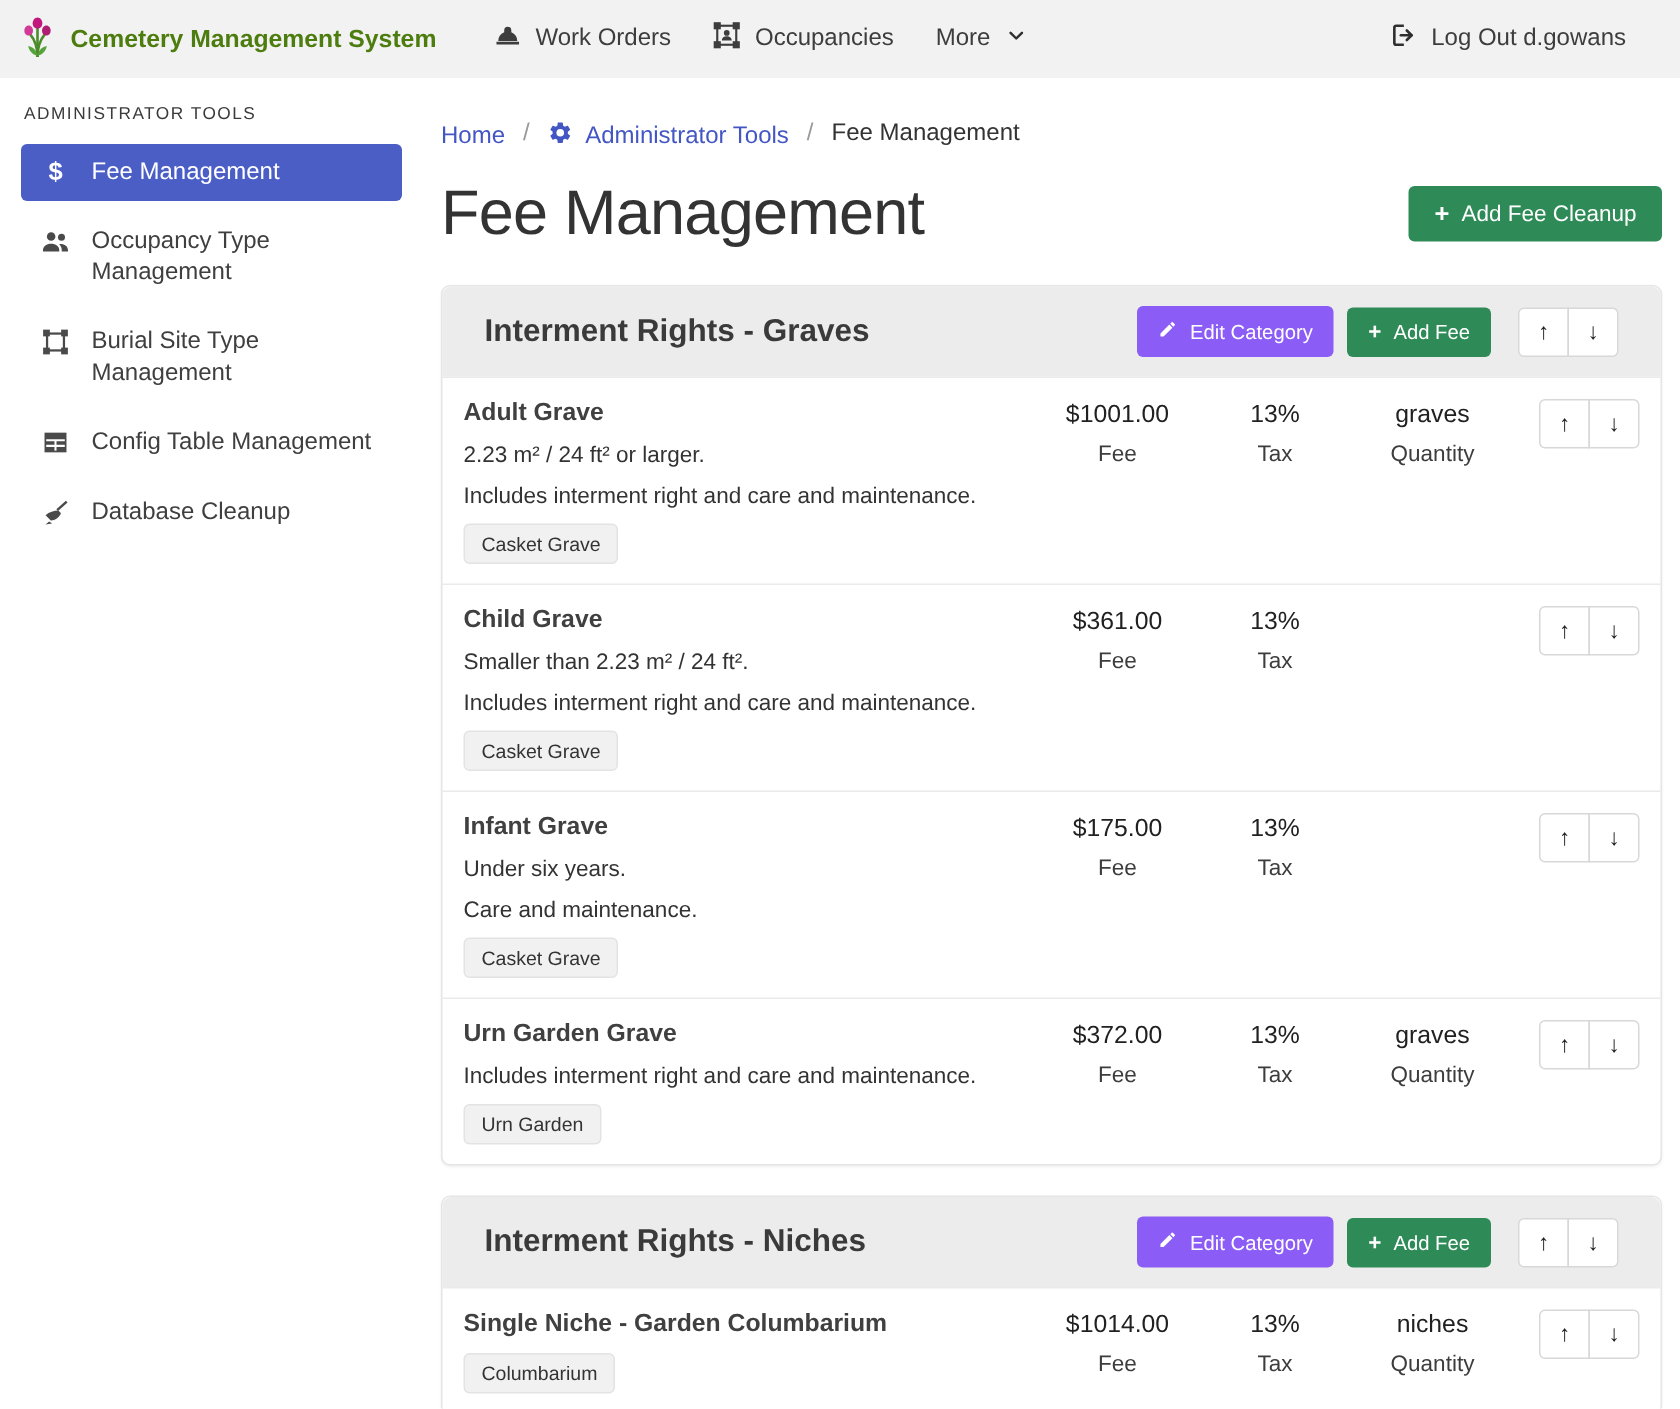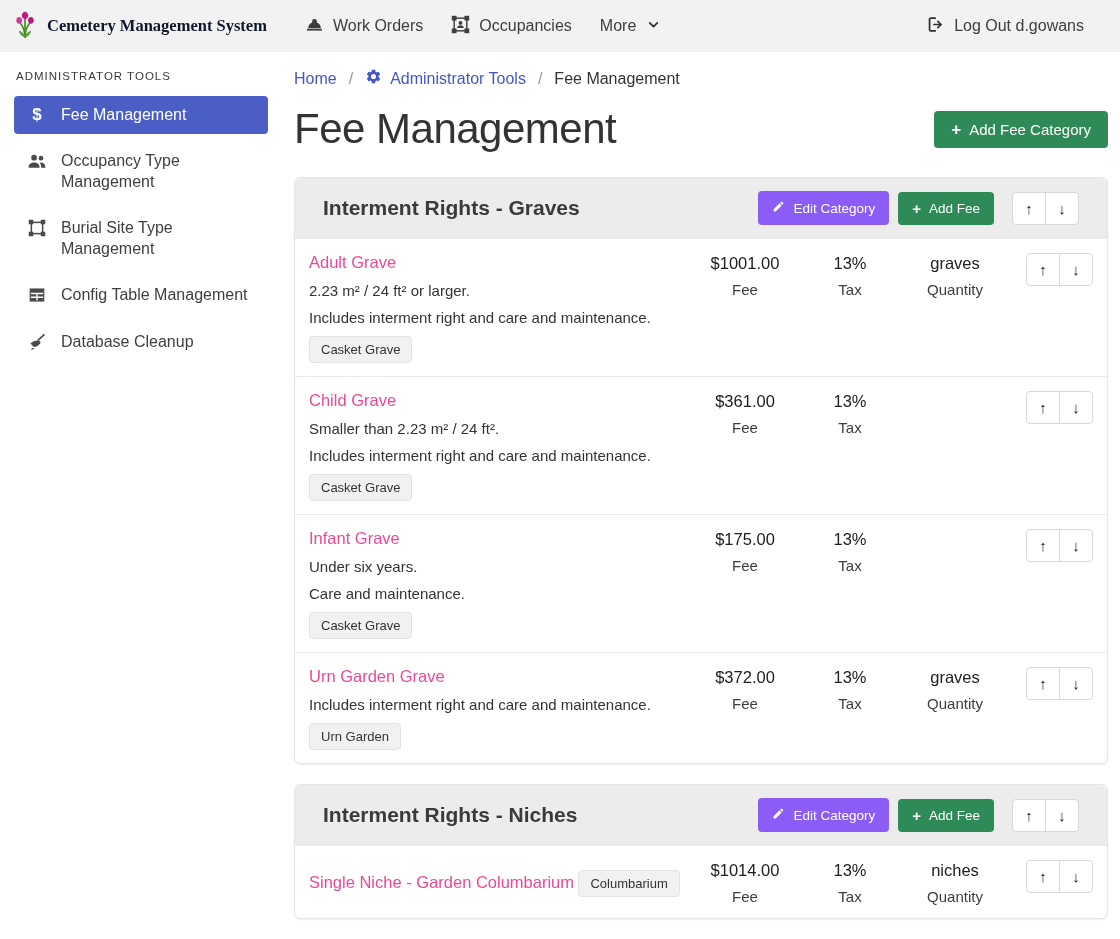--- a/index.html
+++ b/index.html
@@ -2,42 +2,42 @@
 <html><head>
 <meta charset="utf-8">
 <style>
   * { box-sizing: border-box; margin: 0; padding: 0; }
   html,body { width:1120px; height:939px; overflow:hidden; background:#fff;
     font-family:"Liberation Sans", sans-serif; color:#333; }
 
   
   .navbar { height:52px; background:#f2f2f2; display:flex; align-items:center; padding:0 22px 0 12px; }
   .brand { display:flex; align-items:center; gap:9px; cursor:pointer; }
-  .brand-title { font-size:16.5px; font-weight:700; color:#0f172a;font-family:Liberation Serif, serif; }
+  .brand-title { font-size:16.5px; font-weight:700; color:#4d7c0f; }
   .nav-links { display:flex; align-items:center; margin-left:24px; }
   .nav-link { display:flex; align-items:center; gap:9px; padding:8px 14px; font-size:16px; color:#3d3d3d; cursor:pointer; }
   .nav-link svg { flex:0 0 auto; }
   .nav-right { margin-left:auto; }
   .caret { margin-left:2px; }
 
   
   .layout { display:flex; align-items:flex-start; }
   .sidebar { width:280px; flex:0 0 280px; padding:16px 12px 0 14px; }
   .sidebar-heading { font-size:11.5px; letter-spacing:1px; color:#3a3a3a; margin:2px 0 14px 2px; }
   .side-item { display:flex; align-items:flex-start; gap:13px; padding:9px 12px; border-radius:4px;
     font-size:16px; line-height:1.28; color:#3f3f3f; margin-bottom:8px; cursor:pointer; }
   .side-item .sicon { width:22px; flex:0 0 22px; display:flex; justify-content:center; color:#4a4a4a; padding-top:1px; }
   .side-item.active { background:#4a5ec6; color:#fff; }
   .side-item.active .sicon { color:#fff; }
   .dollar-glyph { font-weight:700; font-size:17px; line-height:1; }
 
   .main { flex:1; padding:12px 10px 0 12px; }
 
   
-  .breadcrumb { display:flex; align-items:center; gap:12px; font-size:16px; margin:4px 0 0 2px; }
+  .breadcrumb { display:flex; gap:12px; font-size:16px; margin:16px 0 0 2px; }
   .crumb-link { color:#4456c4; text-decoration:none; display:flex; align-items:center; gap:8px; cursor:pointer; }
   .crumb-sep { color:#9a9a9a; }
   .crumb-current { color:#333; }
 
   
   .page-head { display:flex; align-items:center; justify-content:space-between; margin:16px 2px 24px 2px; }
   .page-title { font-size:42px; font-weight:400; color:#333; letter-spacing:-0.5px; }
   .btn { border:none; border-radius:4px; color:#fff; display:inline-flex; align-items:center; gap:8px;
     cursor:pointer; font-family:inherit; }
   .btn-add-category { background:#2e8b57; font-size:15px; padding:10px 17px; }
@@ -55,21 +55,21 @@
   .arrow-group { display:flex; margin-left:9px; }
   .arrow-btn { width:34px; height:33px; background:#fff; border:1px solid #d8d8d8; color:#222;
     font-size:15px; cursor:pointer; display:flex; align-items:center; justify-content:center; font-family:inherit; }
   .arrow-btn.up { border-radius:4px 0 0 4px; }
   .arrow-btn.down { border-radius:0 4px 4px 0; margin-left:-1px; }
 
   
   .fee-row { display:flex; align-items:flex-start; padding:14px 14px 13px 14px; border-top:1px solid #eaeaea; }
   .fee-row:first-of-type { border-top:none; }
   .fee-left { flex:1; min-width:0; }
-  .fee-name { color:#ec4899; font-weight:400; font-size:16.5px; text-decoration:none; cursor:pointer; display:inline-block; }
+  .fee-name { color:#404040; font-weight:700; font-size:16.5px; text-decoration:none; cursor:pointer; display:inline-block; }
   .fee-desc { font-size:15px; color:#333; margin-top:10px; }
   .chip { display:inline-block; margin-top:10px; background:#f1f1f1; border:1px solid #e3e3e3;
     border-radius:4px; padding:5px 11px; font-size:13px; color:#333; }
   .stat { text-align:center; padding-top:1px; }
   .stat-fee { width:110px; }
   .stat-tax { width:100px; }
   .stat-qty { width:110px; }
   .stat-value { font-size:16.5px; color:#212121; }
   .stat-label { font-size:15px; color:#3d3d3d; margin-top:8px; }
   .row-arrows { margin-left:16px; }
@@ -216,21 +216,21 @@
         <span>Administrator Tools</span>
       </a>
       <span class="crumb-sep">/</span>
       <span class="crumb-current">Fee Management</span>
     </div>
 
     <div class="page-head">
       <h1 class="page-title">Fee Management</h1>
       <button class="btn btn-add-category">
         <span class="btn-plus">+</span>
-        <span>Add Fee Category</span>
+        <span>Add Fee Cleanup</span>
       </button>
     </div>
 
     <section class="card">
       <div class="card-header">
         <span class="card-title">Interment Rights - Graves</span>
         <span class="card-actions">
           <button class="btn btn-edit">
             <span>
               <svg width="13" height="13" viewBox="0 0 24 24" fill="#fff">

